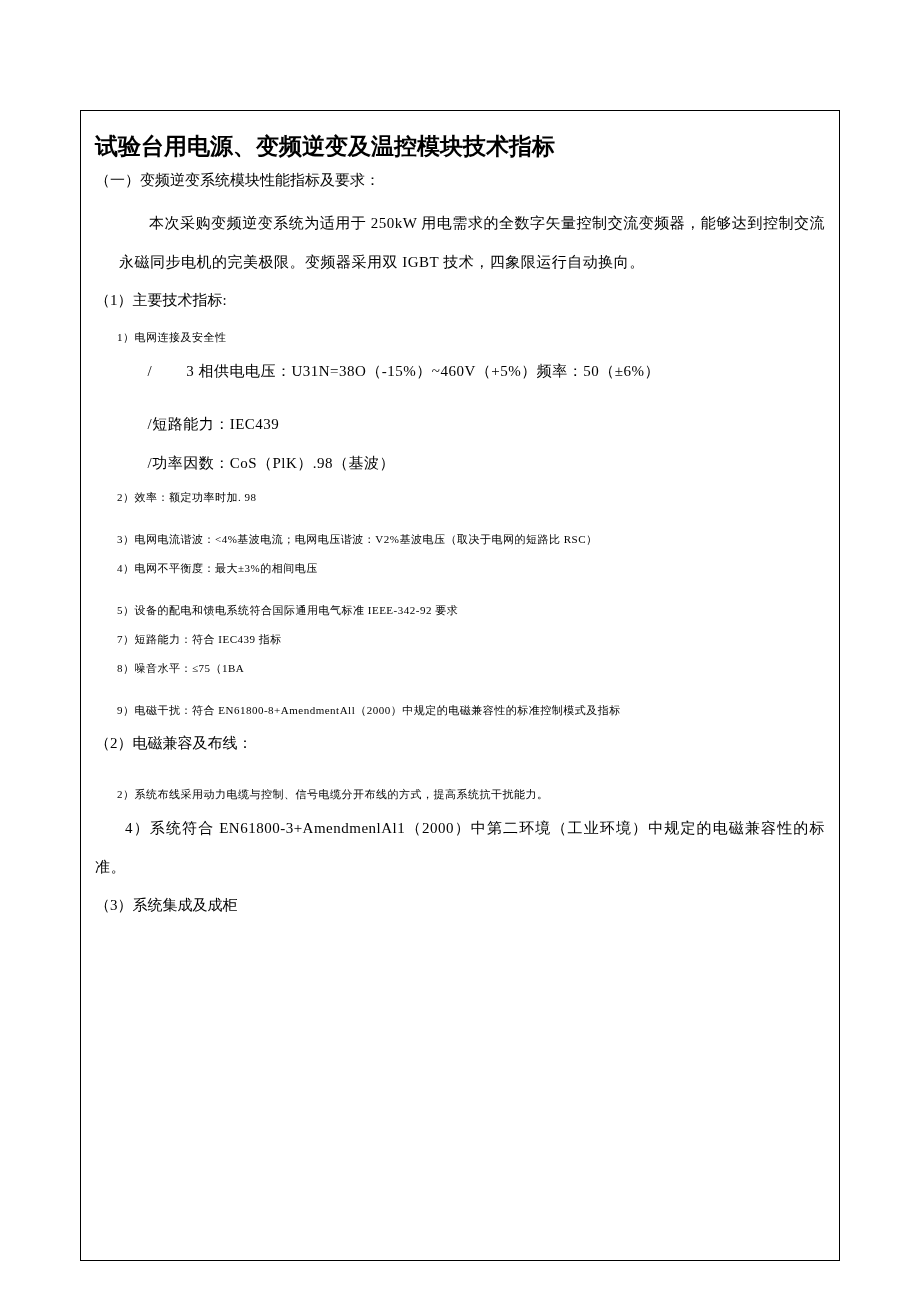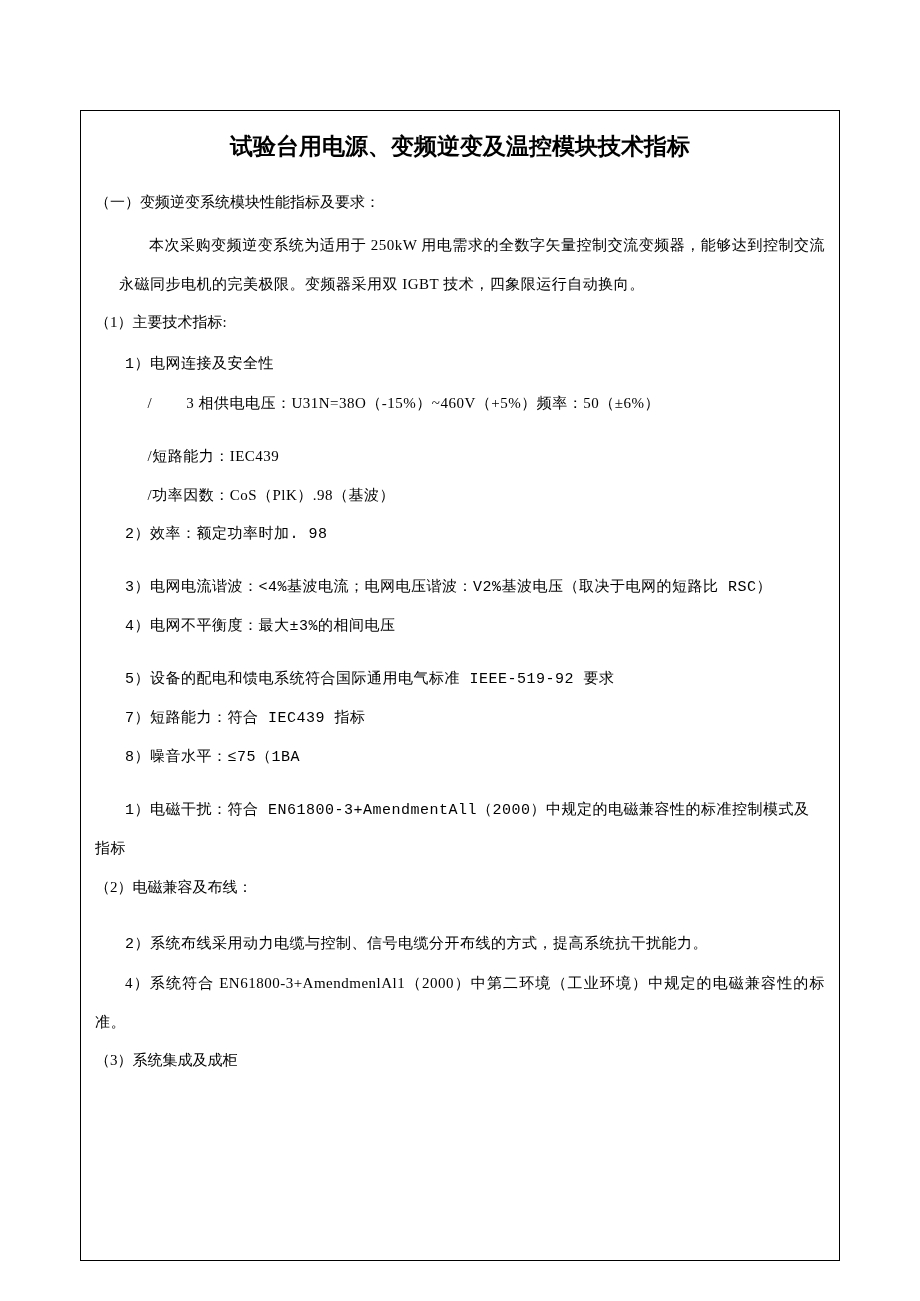--- a/index.html
+++ b/index.html
@@ -14,45 +14,42 @@
       height: 1301px;
       padding: 110px 80px 40px 80px;
       color: #000;
     }
     .document-frame {
       border: 1px solid #000;
       padding: 20px 14px 14px 14px;
       height: 100%;
     }
     .title {
-      text-align: center;
       font-size: 23px;
       font-weight: bold;
-      margin-bottom: 22px;
       font-family: Liberation Mono, monospace;
     }
     .section-heading {
       font-size: 15px;
       line-height: 2.5;
       margin-bottom: 4px;
     }
     .paragraph {
       font-size: 15px;
       line-height: 2.6;
       text-indent: 2em;
       text-align: justify;
       letter-spacing: 0.5px;
       margin-left: 24px;
     }
     .item {
-      font-size: 15px;
+      font-size: 11px;
       line-height: 2.6;
       text-indent: 2em;
       letter-spacing: 0.5px;
-      font-family: Liberation Mono, monospace;
     }
     .subitem {
       font-size: 15px;
       line-height: 2.6;
       text-indent: 3.5em;
       letter-spacing: 0.5px;
     }
     .gap {
       height: 14px;
     }
@@ -82,25 +79,25 @@
   <div class="subitem">/&nbsp;&nbsp;&nbsp;&nbsp;&nbsp;&nbsp;&nbsp;&nbsp;3 相供电电压：U31N=38O（-15%）~460V（+5%）频率：50（±6%）</div>
   <div class="gap"></div>
   <div class="subitem">/短路能力：IEC439</div>
   <div class="subitem">/功率因数：CoS（PlK）.98（基波）</div>
 
   <div class="item">2）效率：额定功率时加. 98</div>
   <div class="gap"></div>
   <div class="item">3）电网电流谐波：&lt;4%基波电流；电网电压谐波：V2%基波电压（取决于电网的短路比 RSC）</div>
   <div class="item">4）电网不平衡度：最大±3%的相间电压</div>
   <div class="gap"></div>
-  <div class="item">5）设备的配电和馈电系统符合国际通用电气标准 IEEE-519-92 要求</div>
+  <div class="item">5）设备的配电和馈电系统符合国际通用电气标准 IEEE-342-92 要求</div>
   <div class="item">7）短路能力：符合 IEC439 指标</div>
   <div class="item">8）噪音水平：≤75（1BA</div>
   <div class="gap"></div>
-  <div class="item">1）电磁干扰：符合 EN61800-3+AmendmentAll（2000）中规定的电磁兼容性的标准控制模式及指标</div>
+  <div class="item">9）电磁干扰：符合 EN61800-8+AmendmentAll（2000）中规定的电磁兼容性的标准控制模式及指标</div>
 
   <div class="section-heading">（2）电磁兼容及布线：</div>
   <div class="gap"></div>
 
   <div class="item">2）系统布线采用动力电缆与控制、信号电缆分开布线的方式，提高系统抗干扰能力。</div>
   <div class="nowrap-item">4）系统符合 EN61800-3+AmendmenlAl1（2000）中第二环境（工业环境）中规定的电磁兼容性的标准。</div>
 
   <div class="section-heading">（3）系统集成及成柜</div>
 
 </div>

